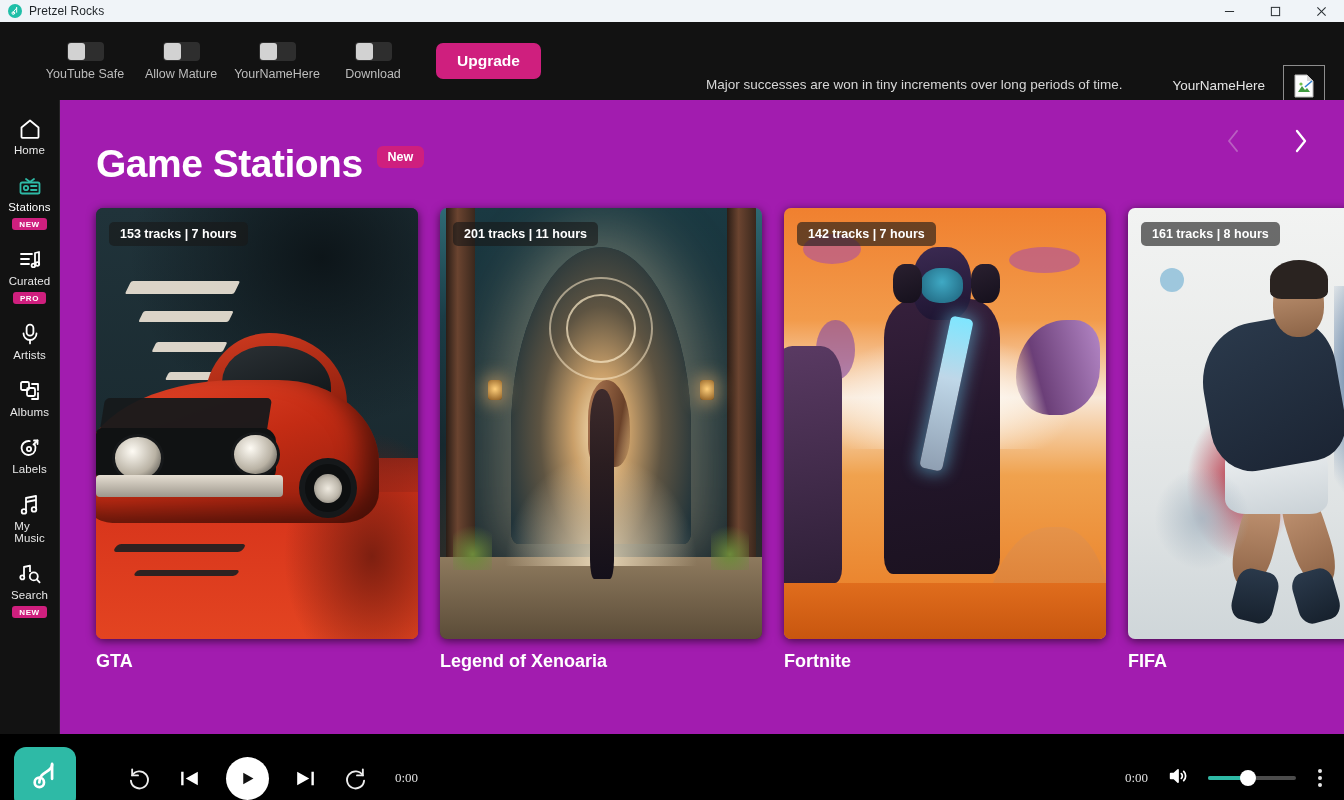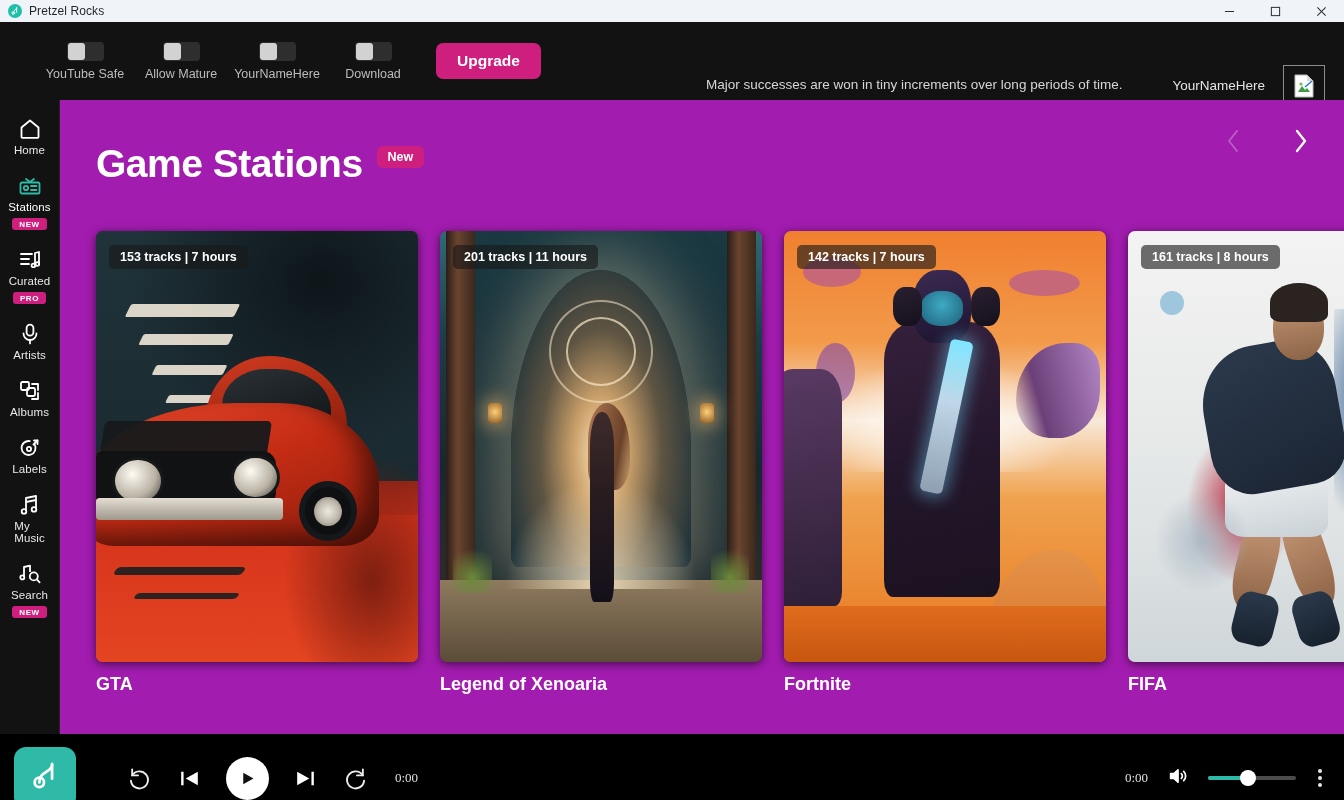--- a/index.html
+++ b/index.html
@@ -80,21 +80,21 @@
   .h1{font-size:39px;font-weight:bold;letter-spacing:-.5px;color:#fff;line-height:1}
   .newtag{
     background:#cf1f7e;color:#fff;font-size:12.5px;font-weight:bold;border-radius:6px;
     padding:4px 11px;margin-left:14px;margin-top:2px;
   }
   .arrows{position:absolute;right:26px;top:24px;display:flex;gap:34px;align-items:center}
   .arrow{width:34px;height:34px;display:flex;align-items:center;justify-content:center;cursor:pointer}
   .arrow.dim{opacity:.33}
 
   .cards{
-    display:flex;gap:22px;padding-left:36px;margin-top:48px;
+    display:flex;gap:22px;padding-left:36px;margin-top:25px;
   }
   .card{width:322px;flex:none;cursor:pointer}
   .art{
     width:322px;height:431px;border-radius:7px;position:relative;overflow:hidden;
     box-shadow:0 2px 10px rgba(0,0,0,.6);
   }
   .badge{
     position:absolute;left:13px;top:14px;z-index:4;
     background:rgba(25,25,25,.62);color:#fff;font-size:12.5px;font-weight:bold;
     border-radius:5px;padding:5px 11px;white-space:nowrap;

